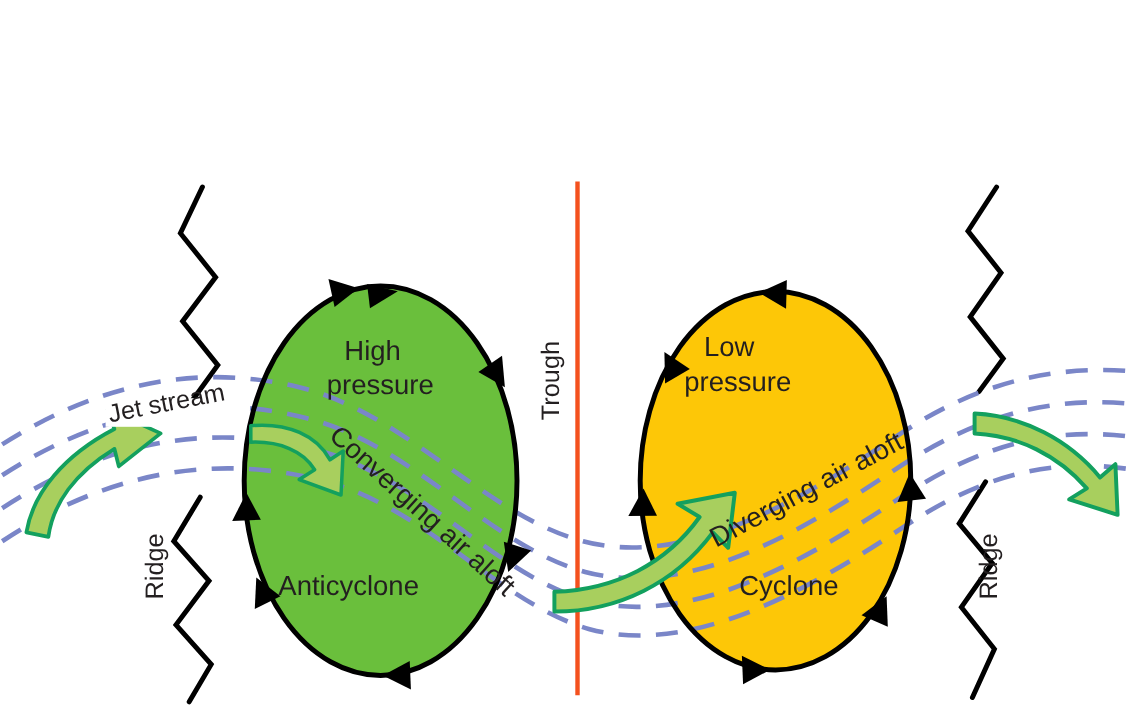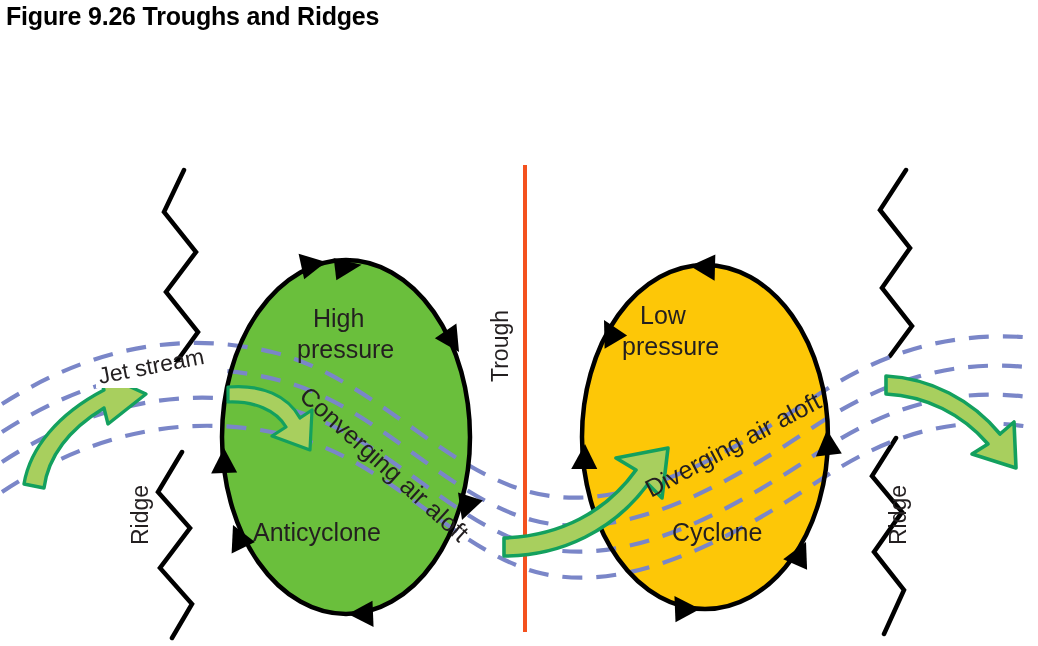--- a/index.html
+++ b/index.html
@@ -37,21 +37,20 @@
   .diagram-label {
     font-family: "Liberation Sans", sans-serif;
     fill: #231f20;
   }
 </style>
 </head>
 <body>
 
 <div id="page">
 
-  <div id="figure-title">Figure 9.26 Troughs and Ridges</div>
 
   <svg id="diagram-canvas" viewBox="0 0 1038 646">
 
     <defs>
       <clipPath id="clip-green">
         <ellipse cx="346" cy="437" rx="124" ry="177"></ellipse>
       </clipPath>
       <clipPath id="clip-yellow">
         <ellipse cx="705" cy="437" rx="123" ry="172"></ellipse>
       </clipPath>

